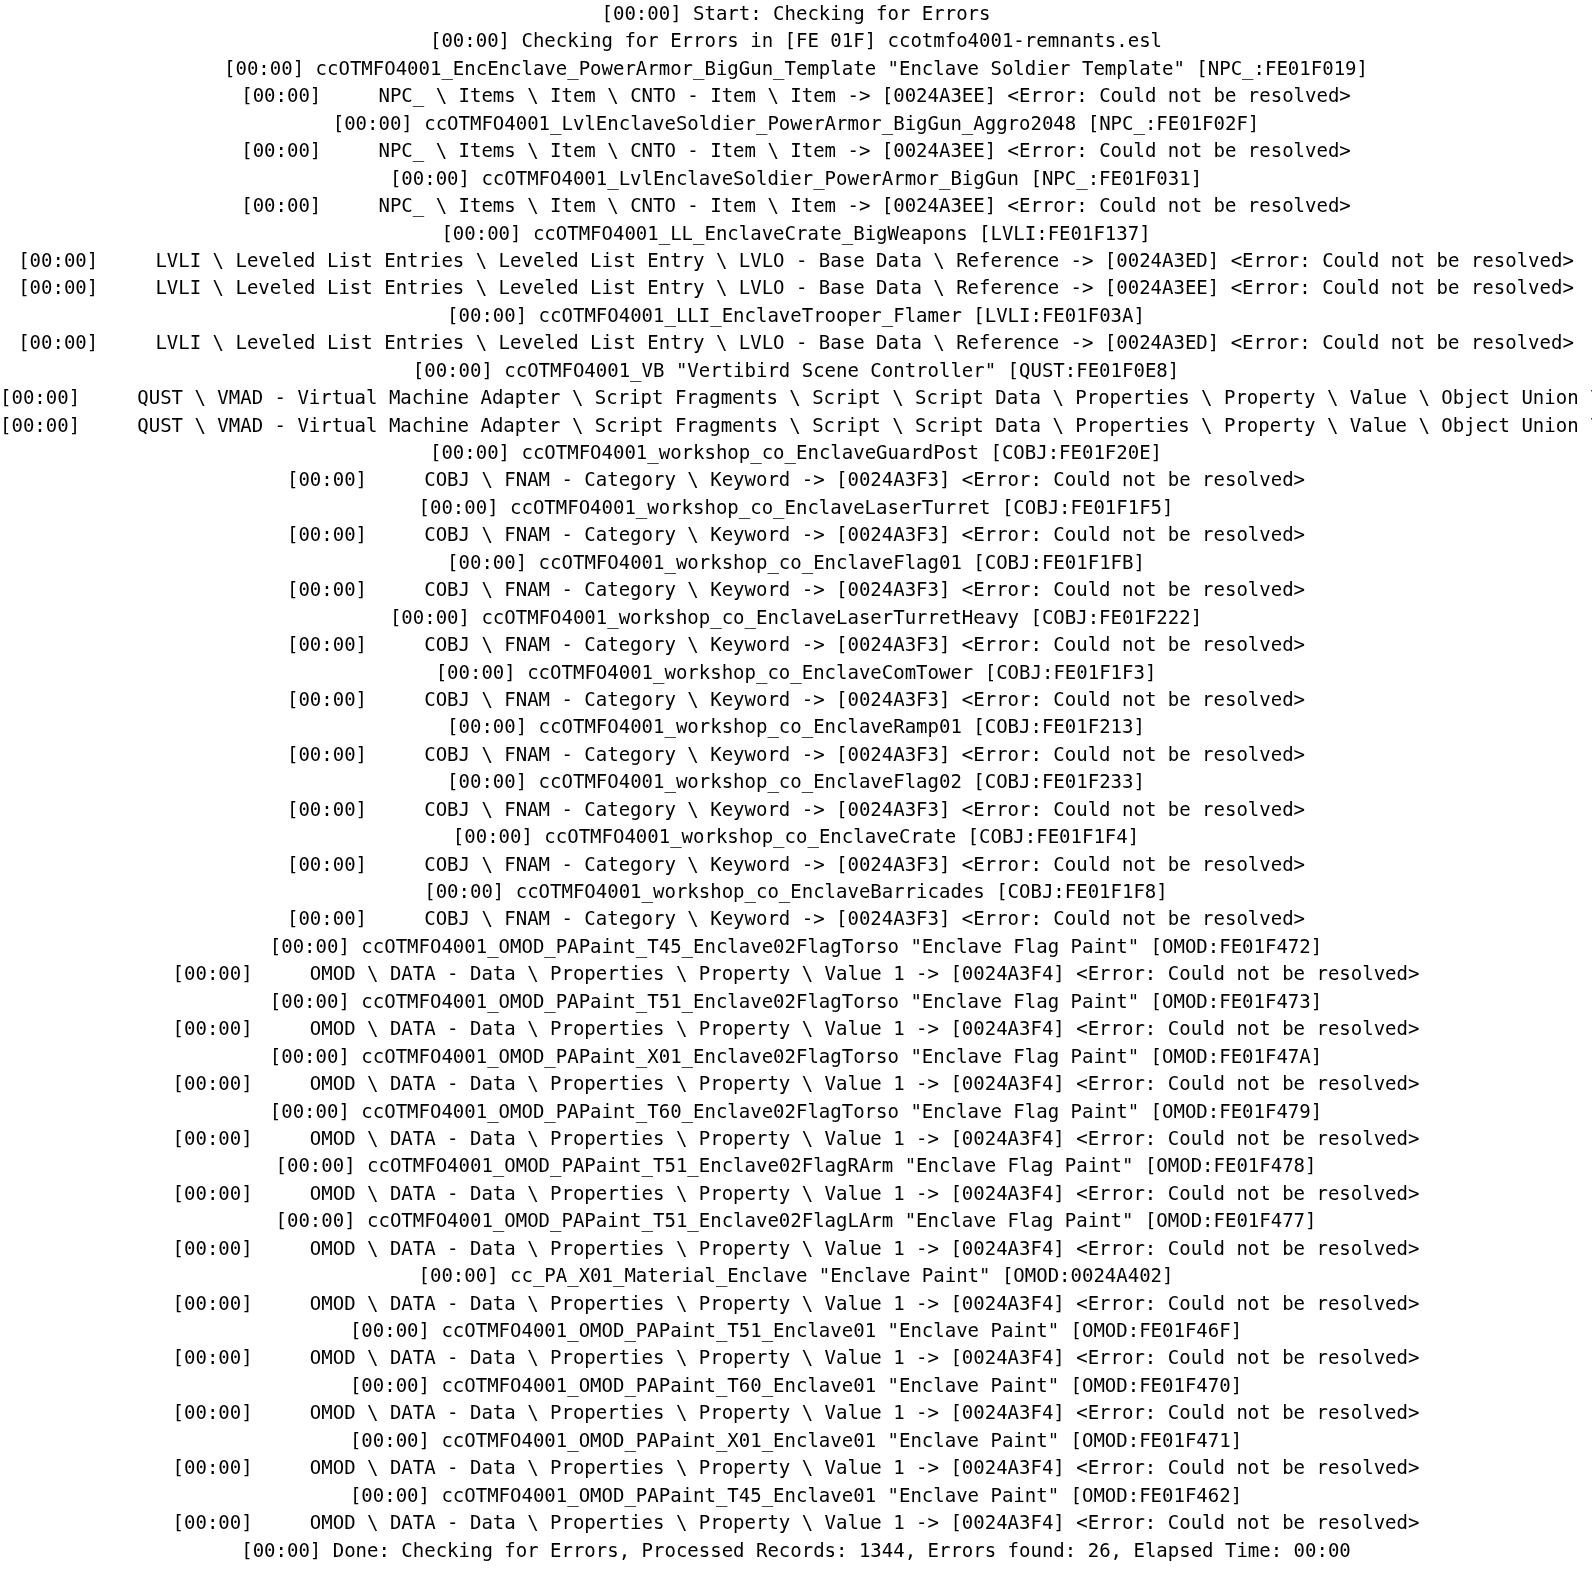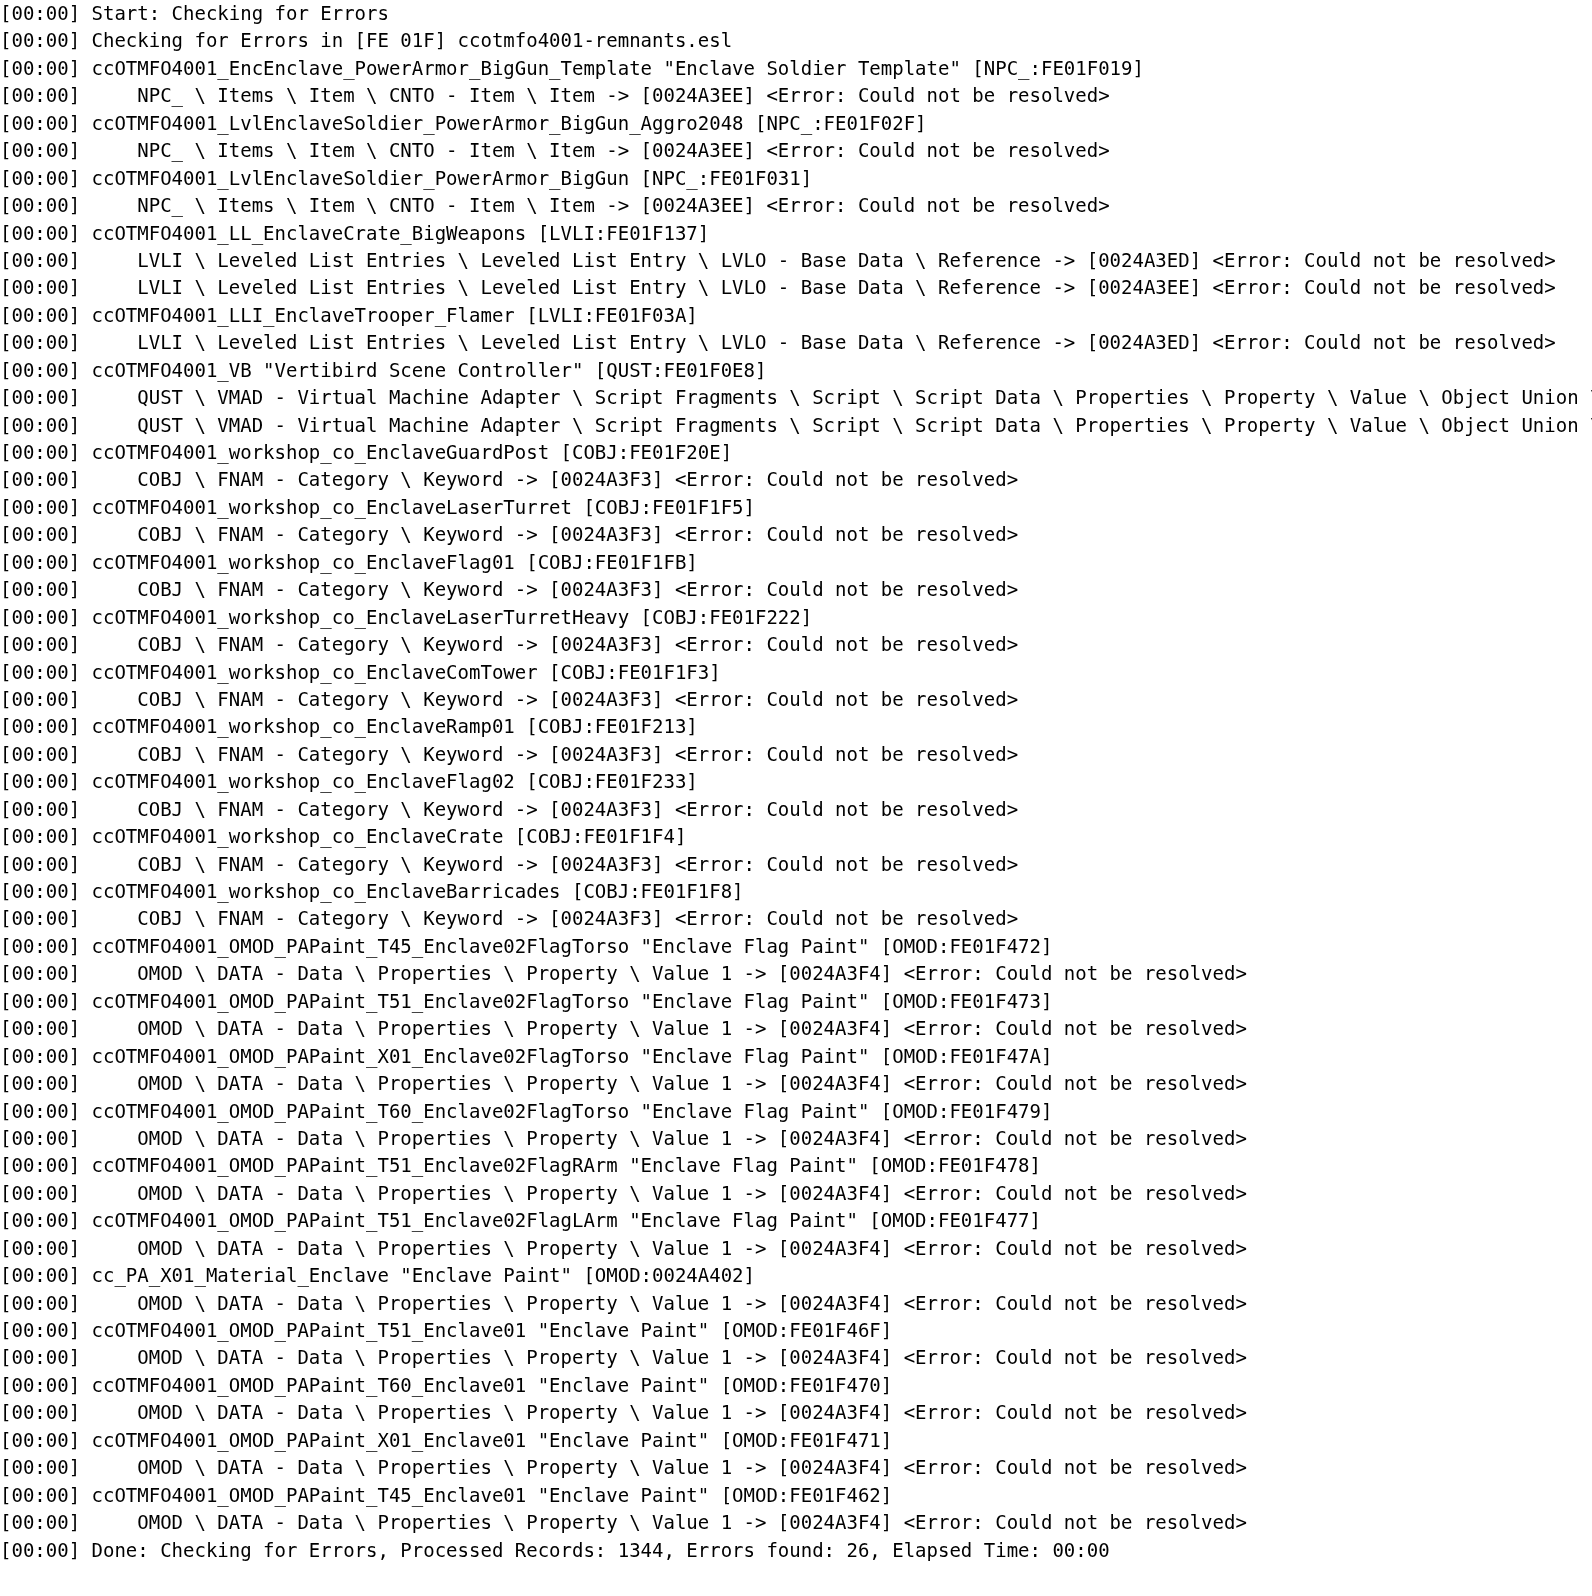--- a/index.html
+++ b/index.html
@@ -28,18 +28,19 @@
     padding: 0;
     margin: 0;
     box-sizing: border-box;
   }
   .log-line {
     white-space: pre;
     display: block;
     height: 27.45px;
     overflow: hidden;
     font-family: "DejaVu Sans Mono", "Liberation Mono", monospace;
+    text-align: center;
   }
 </style>
 </head>
 <body>
 
 <div id="log-output"><span class="log-line">[00:00] Start: Checking for Errors</span><span class="log-line">[00:00] Checking for Errors in [FE 01F] ccotmfo4001-remnants.esl</span><span class="log-line">[00:00] ccOTMFO4001_EncEnclave_PowerArmor_BigGun_Template "Enclave Soldier Template" [NPC_:FE01F019]</span><span class="log-line">[00:00]     NPC_ \ Items \ Item \ CNTO - Item \ Item -&gt; [0024A3EE] &lt;Error: Could not be resolved&gt;</span><span class="log-line">[00:00] ccOTMFO4001_LvlEnclaveSoldier_PowerArmor_BigGun_Aggro2048 [NPC_:FE01F02F]</span><span class="log-line">[00:00]     NPC_ \ Items \ Item \ CNTO - Item \ Item -&gt; [0024A3EE] &lt;Error: Could not be resolved&gt;</span><span class="log-line">[00:00] ccOTMFO4001_LvlEnclaveSoldier_PowerArmor_BigGun [NPC_:FE01F031]</span><span class="log-line">[00:00]     NPC_ \ Items \ Item \ CNTO - Item \ Item -&gt; [0024A3EE] &lt;Error: Could not be resolved&gt;</span><span class="log-line">[00:00] ccOTMFO4001_LL_EnclaveCrate_BigWeapons [LVLI:FE01F137]</span><span class="log-line">[00:00]     LVLI \ Leveled List Entries \ Leveled List Entry \ LVLO - Base Data \ Reference -&gt; [0024A3ED] &lt;Error: Could not be resolved&gt;</span><span class="log-line">[00:00]     LVLI \ Leveled List Entries \ Leveled List Entry \ LVLO - Base Data \ Reference -&gt; [0024A3EE] &lt;Error: Could not be resolved&gt;</span><span class="log-line">[00:00] ccOTMFO4001_LLI_EnclaveTrooper_Flamer [LVLI:FE01F03A]</span><span class="log-line">[00:00]     LVLI \ Leveled List Entries \ Leveled List Entry \ LVLO - Base Data \ Reference -&gt; [0024A3ED] &lt;Error: Could not be resolved&gt;</span><span class="log-line">[00:00] ccOTMFO4001_VB "Vertibird Scene Controller" [QUST:FE01F0E8]</span><span class="log-line">[00:00]     QUST \ VMAD - Virtual Machine Adapter \ Script Fragments \ Script \ Script Data \ Properties \ Property \ Value \ Object Union \ Object v2 \ FormID -&gt; [0024A3EF] &lt;Error: Could not be resolved&gt;</span><span class="log-line">[00:00]     QUST \ VMAD - Virtual Machine Adapter \ Script Fragments \ Script \ Script Data \ Properties \ Property \ Value \ Object Union \ Object v2 \ FormID -&gt; [0024A3F0] &lt;Error: Could not be resolved&gt;</span><span class="log-line">[00:00] ccOTMFO4001_workshop_co_EnclaveGuardPost [COBJ:FE01F20E]</span><span class="log-line">[00:00]     COBJ \ FNAM - Category \ Keyword -&gt; [0024A3F3] &lt;Error: Could not be resolved&gt;</span><span class="log-line">[00:00] ccOTMFO4001_workshop_co_EnclaveLaserTurret [COBJ:FE01F1F5]</span><span class="log-line">[00:00]     COBJ \ FNAM - Category \ Keyword -&gt; [0024A3F3] &lt;Error: Could not be resolved&gt;</span><span class="log-line">[00:00] ccOTMFO4001_workshop_co_EnclaveFlag01 [COBJ:FE01F1FB]</span><span class="log-line">[00:00]     COBJ \ FNAM - Category \ Keyword -&gt; [0024A3F3] &lt;Error: Could not be resolved&gt;</span><span class="log-line">[00:00] ccOTMFO4001_workshop_co_EnclaveLaserTurretHeavy [COBJ:FE01F222]</span><span class="log-line">[00:00]     COBJ \ FNAM - Category \ Keyword -&gt; [0024A3F3] &lt;Error: Could not be resolved&gt;</span><span class="log-line">[00:00] ccOTMFO4001_workshop_co_EnclaveComTower [COBJ:FE01F1F3]</span><span class="log-line">[00:00]     COBJ \ FNAM - Category \ Keyword -&gt; [0024A3F3] &lt;Error: Could not be resolved&gt;</span><span class="log-line">[00:00] ccOTMFO4001_workshop_co_EnclaveRamp01 [COBJ:FE01F213]</span><span class="log-line">[00:00]     COBJ \ FNAM - Category \ Keyword -&gt; [0024A3F3] &lt;Error: Could not be resolved&gt;</span><span class="log-line">[00:00] ccOTMFO4001_workshop_co_EnclaveFlag02 [COBJ:FE01F233]</span><span class="log-line">[00:00]     COBJ \ FNAM - Category \ Keyword -&gt; [0024A3F3] &lt;Error: Could not be resolved&gt;</span><span class="log-line">[00:00] ccOTMFO4001_workshop_co_EnclaveCrate [COBJ:FE01F1F4]</span><span class="log-line">[00:00]     COBJ \ FNAM - Category \ Keyword -&gt; [0024A3F3] &lt;Error: Could not be resolved&gt;</span><span class="log-line">[00:00] ccOTMFO4001_workshop_co_EnclaveBarricades [COBJ:FE01F1F8]</span><span class="log-line">[00:00]     COBJ \ FNAM - Category \ Keyword -&gt; [0024A3F3] &lt;Error: Could not be resolved&gt;</span><span class="log-line">[00:00] ccOTMFO4001_OMOD_PAPaint_T45_Enclave02FlagTorso "Enclave Flag Paint" [OMOD:FE01F472]</span><span class="log-line">[00:00]     OMOD \ DATA - Data \ Properties \ Property \ Value 1 -&gt; [0024A3F4] &lt;Error: Could not be resolved&gt;</span><span class="log-line">[00:00] ccOTMFO4001_OMOD_PAPaint_T51_Enclave02FlagTorso "Enclave Flag Paint" [OMOD:FE01F473]</span><span class="log-line">[00:00]     OMOD \ DATA - Data \ Properties \ Property \ Value 1 -&gt; [0024A3F4] &lt;Error: Could not be resolved&gt;</span><span class="log-line">[00:00] ccOTMFO4001_OMOD_PAPaint_X01_Enclave02FlagTorso "Enclave Flag Paint" [OMOD:FE01F47A]</span><span class="log-line">[00:00]     OMOD \ DATA - Data \ Properties \ Property \ Value 1 -&gt; [0024A3F4] &lt;Error: Could not be resolved&gt;</span><span class="log-line">[00:00] ccOTMFO4001_OMOD_PAPaint_T60_Enclave02FlagTorso "Enclave Flag Paint" [OMOD:FE01F479]</span><span class="log-line">[00:00]     OMOD \ DATA - Data \ Properties \ Property \ Value 1 -&gt; [0024A3F4] &lt;Error: Could not be resolved&gt;</span><span class="log-line">[00:00] ccOTMFO4001_OMOD_PAPaint_T51_Enclave02FlagRArm "Enclave Flag Paint" [OMOD:FE01F478]</span><span class="log-line">[00:00]     OMOD \ DATA - Data \ Properties \ Property \ Value 1 -&gt; [0024A3F4] &lt;Error: Could not be resolved&gt;</span><span class="log-line">[00:00] ccOTMFO4001_OMOD_PAPaint_T51_Enclave02FlagLArm "Enclave Flag Paint" [OMOD:FE01F477]</span><span class="log-line">[00:00]     OMOD \ DATA - Data \ Properties \ Property \ Value 1 -&gt; [0024A3F4] &lt;Error: Could not be resolved&gt;</span><span class="log-line">[00:00] cc_PA_X01_Material_Enclave "Enclave Paint" [OMOD:0024A402]</span><span class="log-line">[00:00]     OMOD \ DATA - Data \ Properties \ Property \ Value 1 -&gt; [0024A3F4] &lt;Error: Could not be resolved&gt;</span><span class="log-line">[00:00] ccOTMFO4001_OMOD_PAPaint_T51_Enclave01 "Enclave Paint" [OMOD:FE01F46F]</span><span class="log-line">[00:00]     OMOD \ DATA - Data \ Properties \ Property \ Value 1 -&gt; [0024A3F4] &lt;Error: Could not be resolved&gt;</span><span class="log-line">[00:00] ccOTMFO4001_OMOD_PAPaint_T60_Enclave01 "Enclave Paint" [OMOD:FE01F470]</span><span class="log-line">[00:00]     OMOD \ DATA - Data \ Properties \ Property \ Value 1 -&gt; [0024A3F4] &lt;Error: Could not be resolved&gt;</span><span class="log-line">[00:00] ccOTMFO4001_OMOD_PAPaint_X01_Enclave01 "Enclave Paint" [OMOD:FE01F471]</span><span class="log-line">[00:00]     OMOD \ DATA - Data \ Properties \ Property \ Value 1 -&gt; [0024A3F4] &lt;Error: Could not be resolved&gt;</span><span class="log-line">[00:00] ccOTMFO4001_OMOD_PAPaint_T45_Enclave01 "Enclave Paint" [OMOD:FE01F462]</span><span class="log-line">[00:00]     OMOD \ DATA - Data \ Properties \ Property \ Value 1 -&gt; [0024A3F4] &lt;Error: Could not be resolved&gt;</span><span class="log-line">[00:00] Done: Checking for Errors, Processed Records: 1344, Errors found: 26, Elapsed Time: 00:00</span></div>
 
 </body></html>

